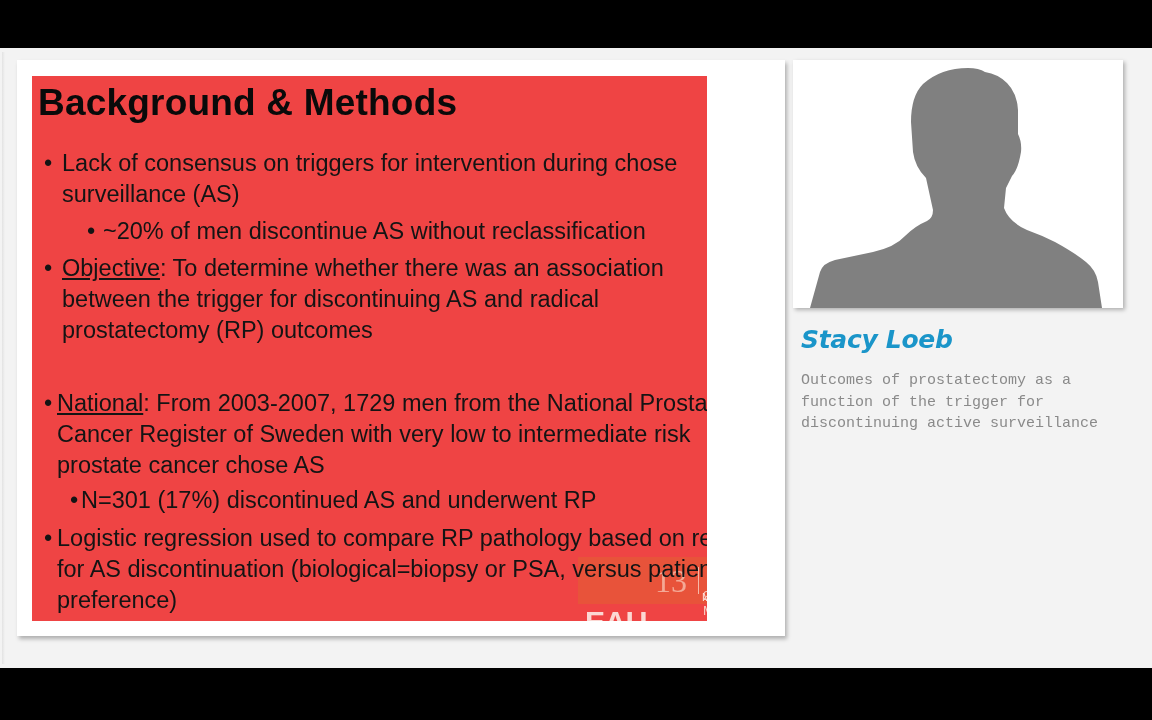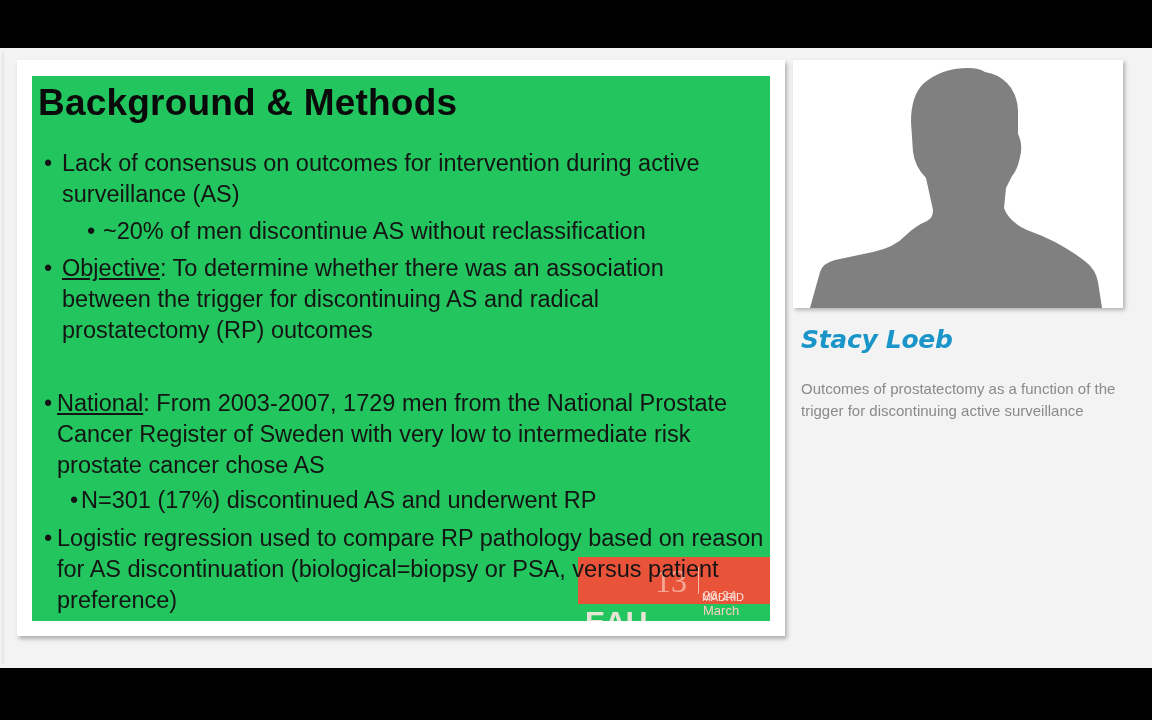--- a/index.html
+++ b/index.html
@@ -17,22 +17,22 @@
   .stage-edge {
     position: absolute; left: 2px; top: 52px; width: 3px; height: 612px;
     background: linear-gradient(to right, #e2e2e2, #f3f3f3);
   }
   .slide-frame {
     position: absolute; left: 17px; top: 60px; width: 768px; height: 576px;
     background: #fff;
     box-shadow: 2px 3px 4px rgba(0,0,0,0.28);
   }
   .slide {
-    position: absolute; left: 15px; top: 16px; width: 738px; height: 545px;
-    background: #22c55e;
+    position: absolute; left: 15px; top: 16px; width: 675px; height: 545px;
+    background: #ef4444;
     overflow: hidden;
   }
   .slide-title {
     position: absolute; left: 6px; top: 6px;
     font-family: "Liberation Sans", sans-serif;
     font-weight: bold; font-size: 37px; color: #0a0a0a;
     letter-spacing: 0.2px; white-space: nowrap;
   }
   .bullet {
     position: absolute; font-size: 23.5px; color: #141414; line-height: 31px;
@@ -84,39 +84,39 @@
     box-shadow: 2px 2px 4px rgba(0,0,0,0.28);
   }
   .photo-card svg { position: absolute; left: 0; top: 0; }
   .speaker-name {
     position: absolute; left: 801px; top: 325px;
     font-family: "DejaVu Sans", sans-serif; font-weight: bold;
     font-size: 25px; color: #1a95c9; letter-spacing: -0.3px; font-style: italic;
   }
   .talk-title {
     position: absolute; left: 801px; top: 370px; width: 320px;
-    font-family: Liberation Sans, sans-serif; font-size: 15px; line-height: 21.5px;
-    color: #8a8a8a; font-weight: normal; margin-top: 8px;
+    font-family: Liberation Mono, monospace; font-size: 15px; line-height: 21.5px;
+    color: #8a8a8a; font-weight: normal;
   }
 </style>
 </head>
 <body>
 
 <div class="topbar"></div>
 
 <div class="stage"></div>
 <div class="stage-edge"></div>
 
 <div class="slide-frame">
   <div class="slide">
     <div class="slide-title">Background &amp; Methods</div>
 
     <div class="bullet b1">
       <span class="dot">•</span>
-      <span class="text">Lack of consensus on outcomes for intervention during active surveillance (AS)</span>
+      <span class="text">Lack of consensus on triggers for intervention during chose surveillance (AS)</span>
     </div>
 
     <div class="bullet b1a">
       <span class="dot">•</span>
       <span class="text">~20% of men discontinue AS without reclassification</span>
     </div>
 
     <div class="bullet b2">
       <span class="dot">•</span>
       <span class="text"><u>Objective</u><span>: To determine whether there was an association between the trigger for discontinuing AS and radical prostatectomy (RP) outcomes</span></span>

